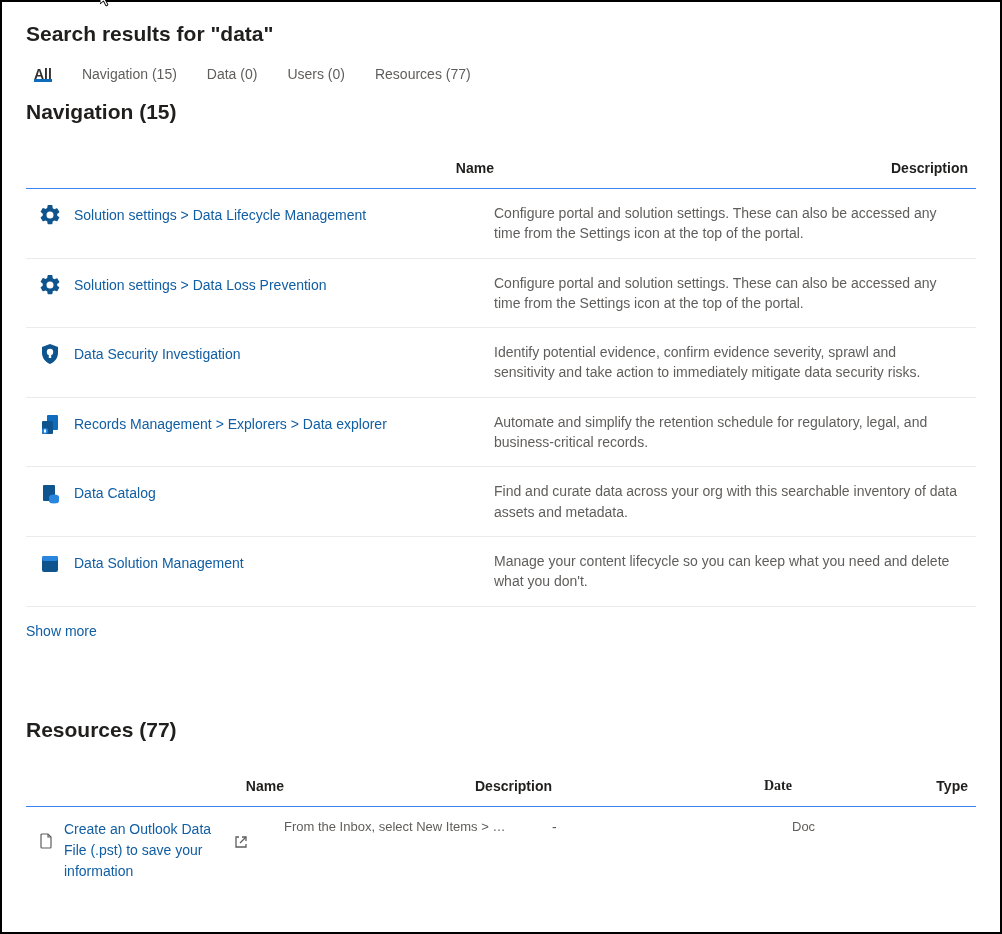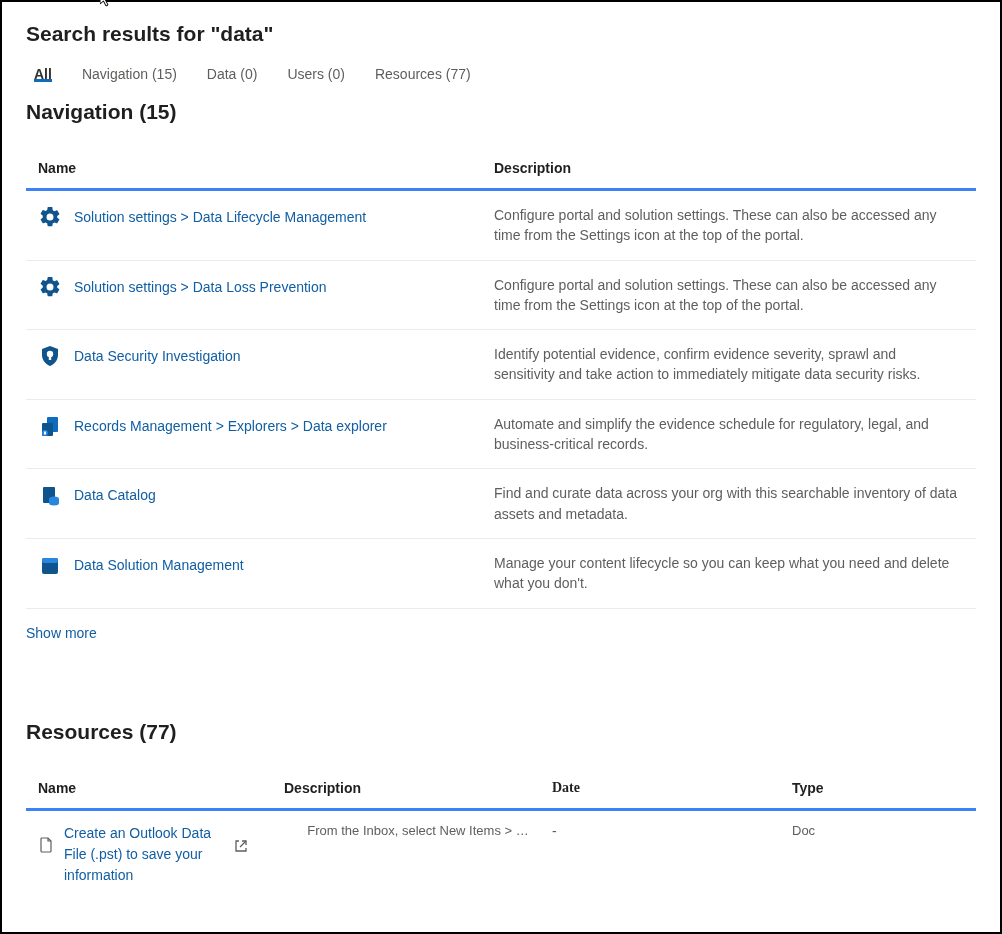--- a/index.html
+++ b/index.html
@@ -49,21 +49,22 @@
       font-weight: 600;
       color: #201f1e;
       margin-bottom: 24px;
     }
     .nav-header, .res-header {
       display: flex;
       font-size: 14px;
       font-weight: 600;
       color: #201f1e;
       padding: 12px 8px;
-      border-bottom: 3px solid #3b82f6;
+      border-bottom: 1px solid #3b82f6;
+      text-align: right;
     }
     .col-nav-name { width: 460px; padding-left: 4px;}
     .col-nav-desc { flex: 1; }
     .nav-row {
       display: flex;
       align-items: flex-start;
       padding: 14px 8px;
       border-bottom: 1px solid #edebe9;
     }
     .nav-name-cell {
@@ -138,21 +139,21 @@
       font-size: 14px;
       line-height: 1.5;
       max-width: 160px;
     }
     .ext-icon {
       width: 14px;
       height: 14px;
       color: #605e5c;
       margin-top: 16px;
     }
-    .res-desc-cell { width: 268px; color: #605e5c; font-size: 13px; text-align: center;}
+    .res-desc-cell { width: 268px; color: #605e5c; font-size: 13px;}
     .res-date-cell { width: 240px; color: #605e5c; }
     .res-type-cell { flex: 1; color: #605e5c; font-size: 13px;}
     .cursor-arrow {
       position: absolute;
       pointer-events: none;
     }
   </style>
 </head>
 <body>
 
@@ -224,21 +225,21 @@
       <span class="nav-icon">
         <svg viewBox="0 0 24 24" width="24" height="24">
             <rect x="9" y="3" width="11" height="15" rx="1" fill="#0F6CBD"></rect>
             <rect x="4" y="9" width="11" height="13" rx="1" fill="#0F548C"></rect>
             <circle cx="7" cy="19" r="3" fill="#2886DE"></circle>
             <rect x="6" y="17.5" width="2" height="3" fill="#fff"></rect>
           </svg>
       </span>
       <a class="nav-link">Records Management &gt; Explorers &gt; Data explorer</a>
     </div>
-    <div class="nav-desc-cell">Automate and simplify the evidence schedule for regulatory, legal, and business-critical records.</div>
+    <div class="nav-desc-cell">Automate and simplify the retention schedule for regulatory, legal, and business-critical records.</div>
   </div>
 
   
   <div class="nav-row">
     <div class="nav-name-cell">
       <span class="nav-icon">
         <svg viewBox="0 0 24 24" width="24" height="24">
             <rect x="5" y="4" width="12" height="16" rx="1" fill="#0F548C"></rect>
             <ellipse cx="16" cy="16" rx="5" ry="2.5" fill="#2886DE"></ellipse>
             <rect x="11" y="16" width="10" height="4" fill="#2886DE"></rect>

